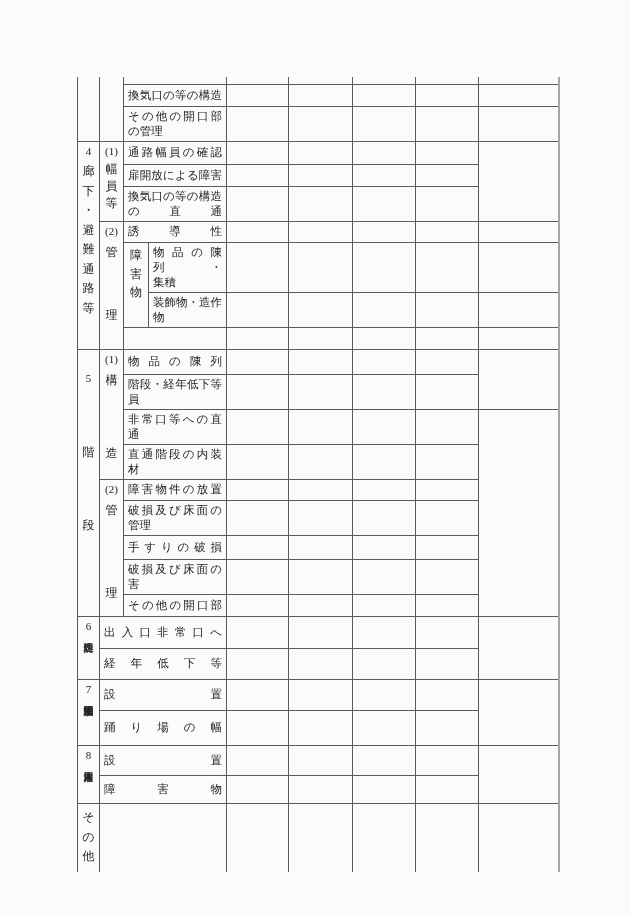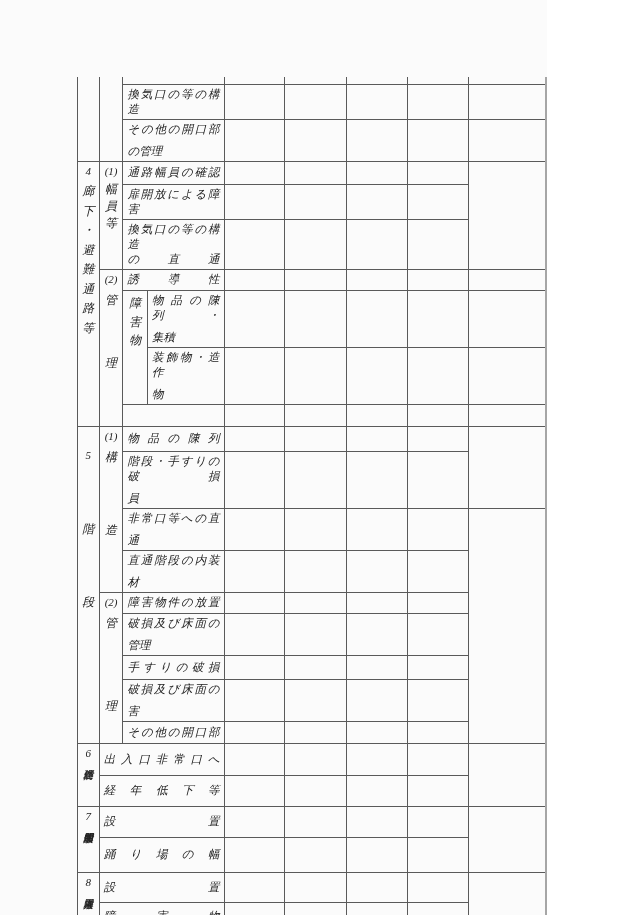--- a/index.html
+++ b/index.html
@@ -1,42 +1,41 @@
 <!DOCTYPE html>
 <html><head>
 <meta charset="utf-8">
 <style>
   html,body { margin:0; padding:0; }
   .page {
     position:relative;
-    width:547px; height:915px;
+    width:630px; height:915px;
     background:#fbfbfb;
     font-family:"Liberation Serif","DejaVu Serif",serif;
     color:#222;
     overflow:hidden;
-    font-style:italic;
   }
   table.form {
     position:absolute; left:77px; top:77px;
     border-collapse:collapse;
     table-layout:fixed;
   }
   td {
     border:1px solid #5a5a5a;
     padding:0;
     vertical-align:middle;
     font-size:11.5px;
     overflow:hidden;
   }
   td.nt { border-top:none; }
   td.nb { border-bottom:none; }
   td.c9 { border-right:2px solid #a6a6a6; }
   td.item { padding:2px 4px; line-height:15px; }
   td.item .line { text-align:justify; text-align-last:justify; }
-  td.item.endl .line:last-child { text-align-last:left;margin-top:7px; }
+  td.item.endl .line:last-child { text-align-last:left; }
   td.vtop { vertical-align:top; }
   .vcell {
     display:flex; flex-direction:column; align-items:center;
     width:100%;
   }
   .num { font-size:11px; line-height:13px; padding-top:3px; text-align:center; }
   .num.push { padding-top:22px; }
   .vchars {
     flex:1; width:100%;
     display:flex; flex-direction:column;
@@ -252,21 +251,21 @@
           </td>
   <td></td>
   <td></td>
   <td></td>
   <td></td>
   <td class="c9" rowspan="2"></td>
 </tr>
 
 <tr style="height:31px">
   <td class="item endl" colspan="2">
-            <div class="line">階段・手すりの破損</div>
+            <div class="line">階段・経年低下等</div>
             <div class="line">員</div>
           </td>
   <td></td>
   <td></td>
   <td></td>
   <td></td>
 </tr>
 
 <tr style="height:30px">
   <td class="item endl" colspan="2">

